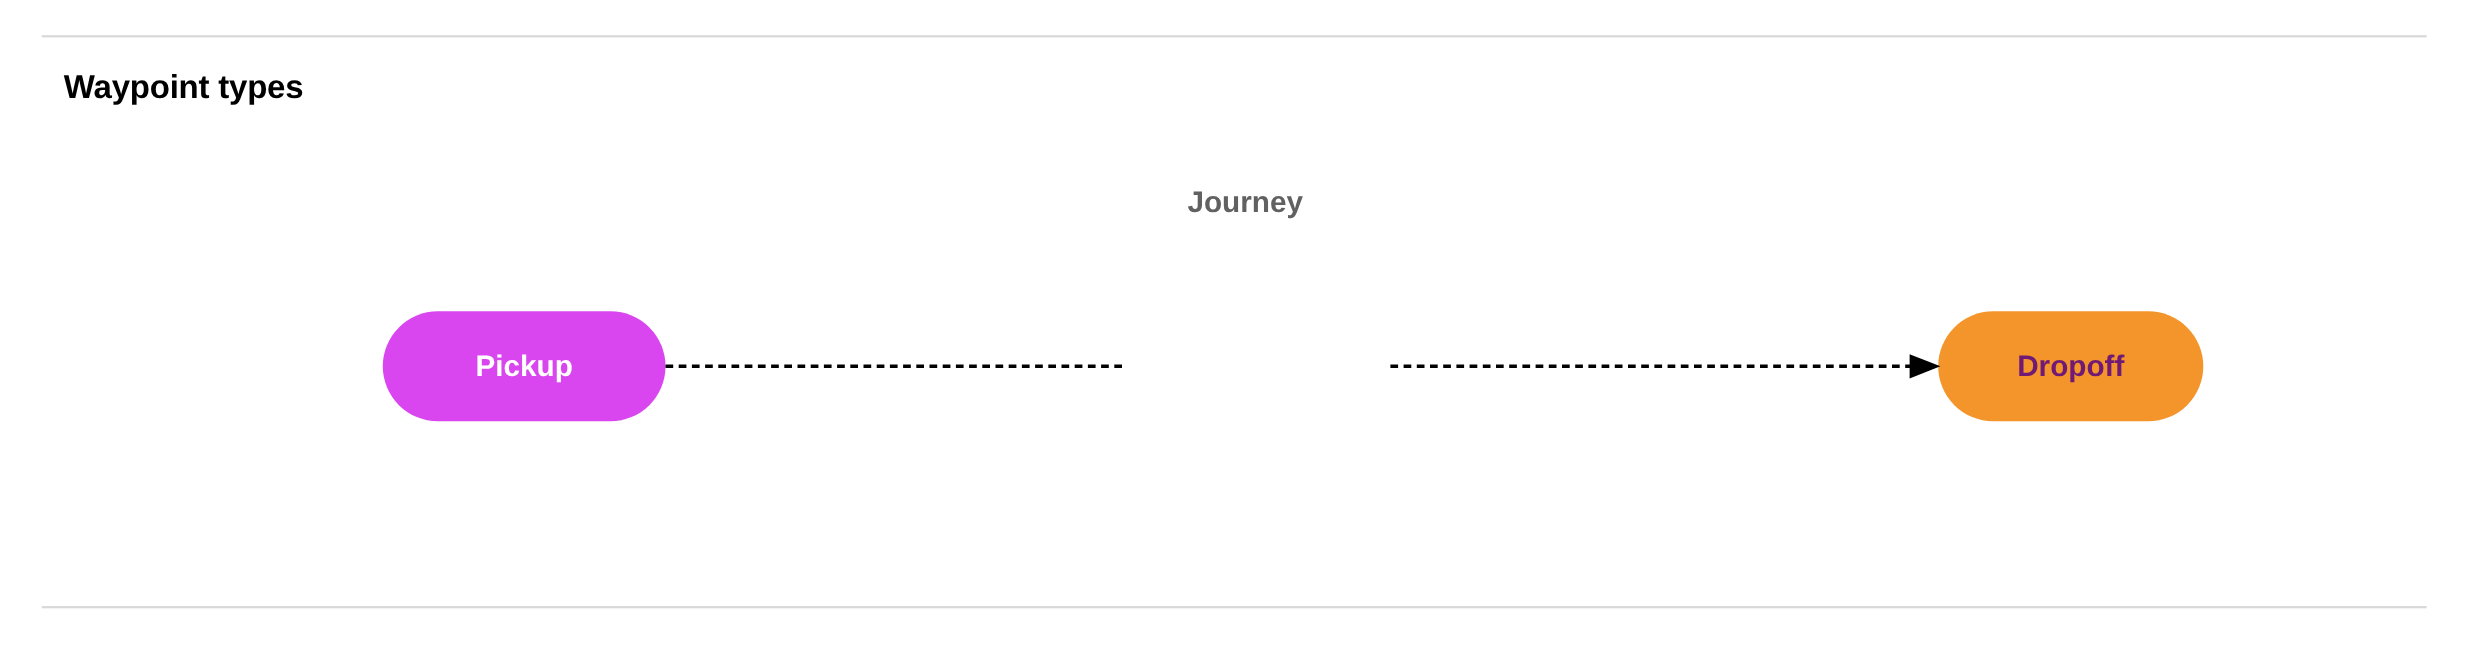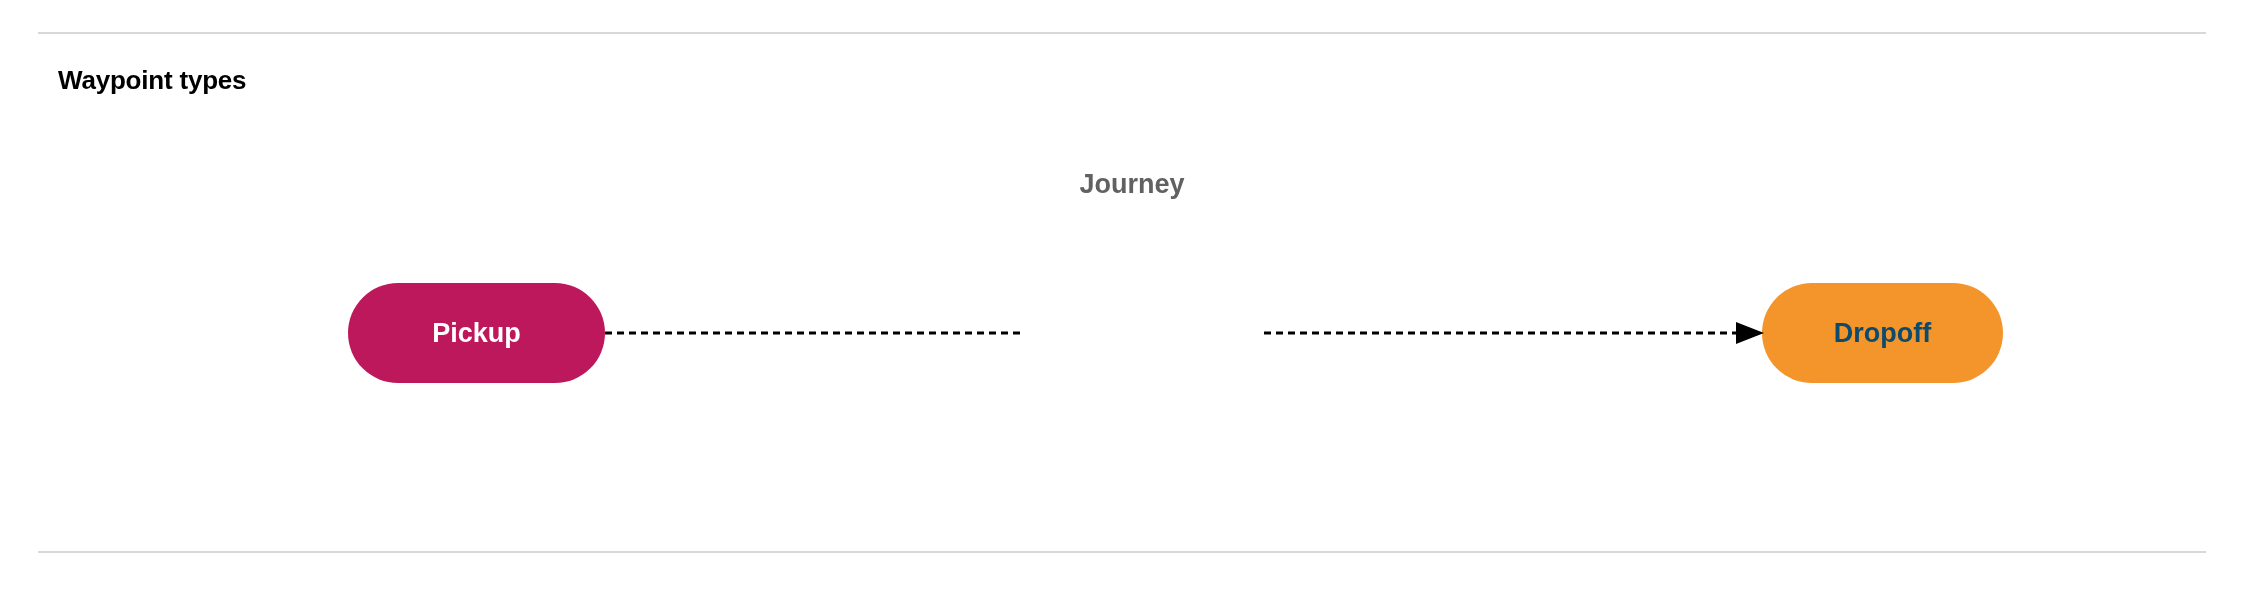--- a/index.html
+++ b/index.html
@@ -31,21 +31,21 @@
     background: #d8d8d8;
   }
   .divider-top    { top: 32px; }
   .divider-bottom { top: 551px; }
 
   
   .section-title {
     position: absolute;
     left: 58px;
     top: 62px;
-    font-size: 26px;
+    font-size: 30px;
     font-weight: bold;
     color: #000000;
     letter-spacing: -0.2px;
     line-height: 36px;
     white-space: nowrap;
   }
 
   
   .diagram {
     position: absolute;
@@ -79,39 +79,39 @@
     justify-content: center;
     box-sizing: border-box;
     font-size: 27px;
     line-height: 32px;
     white-space: nowrap;
   }
 
   .node-pickup {
     left: 348px;
     width: 257px;
-    background: #be185d;
+    background: #d946ef;
     color: #ffffff;
     font-weight: bold;
   }
 
   .node-intermediate {
     left: 1019px;
     width: 246px;
     background: #ffffff;
     border: 3px solid #1B8BD8;
     color: #9e9e9e;
     font-weight: normal;
   }
 
   .node-dropoff {
     left: 1762px;
     width: 241px;
     background: #F4952B;
-    color: #0c4a6e;
+    color: #701a75;
     font-weight: bold;
   }
 
   
   .connector {
     position: absolute;
     top: 331px;
     height: 4px;
     overflow: visible;
   }

